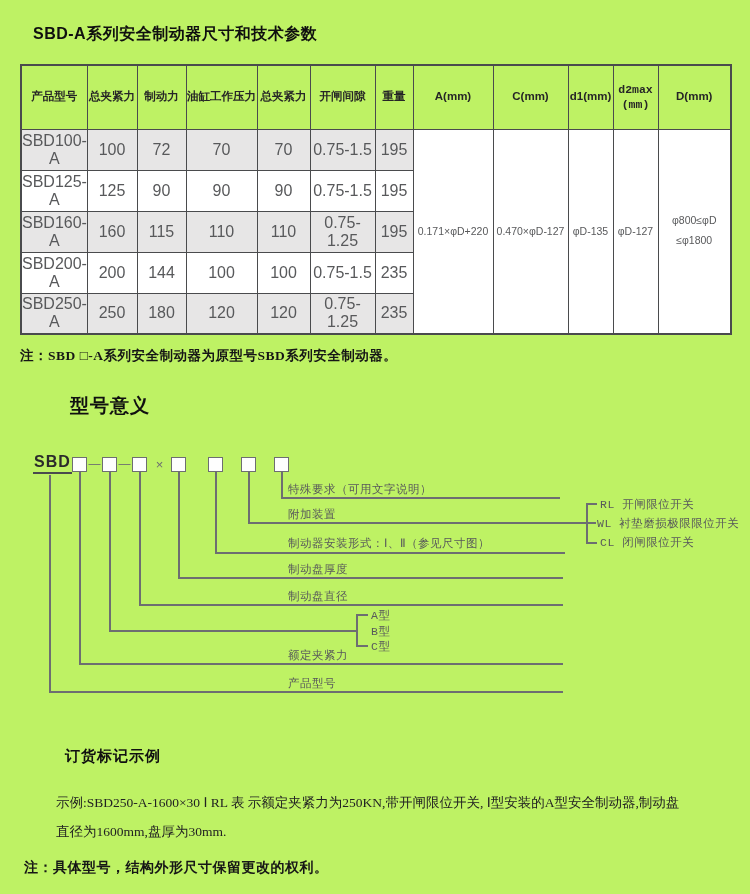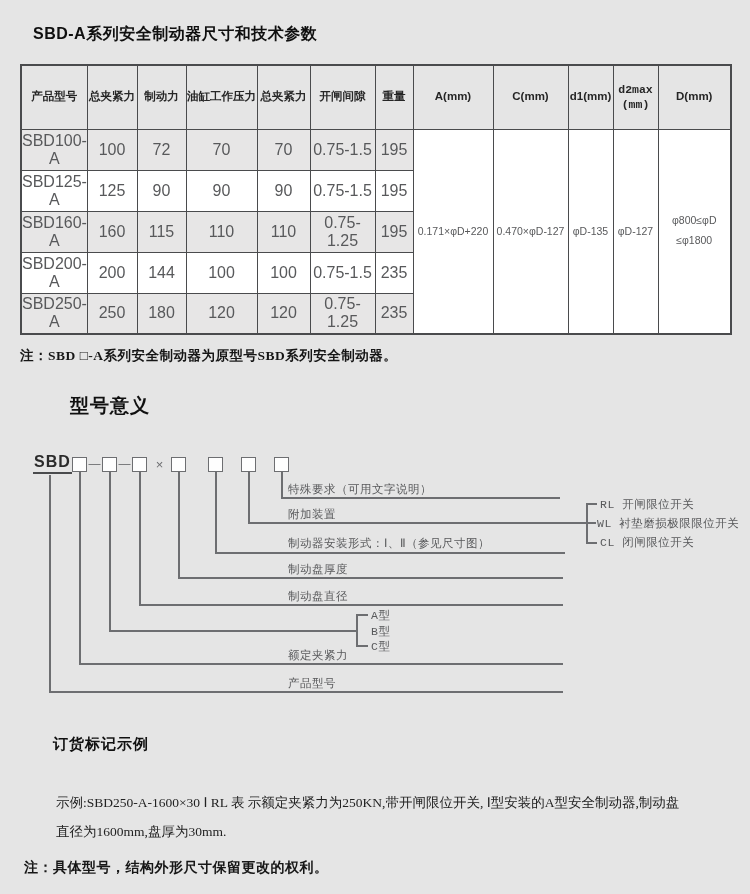--- a/index.html
+++ b/index.html
@@ -1,26 +1,26 @@
 <!DOCTYPE html>
 <html><head>
 <meta charset="utf-8">
 <style>
   html,body{margin:0;padding:0;background:#fff;}
-  .page{position:relative;width:750px;height:894px;background:#e5e5e5;overflow:hidden;
+  .page{position:relative;width:750px;height:894px;background:#bef264;overflow:hidden;
         font-family:"Liberation Sans",sans-serif;}
 
   
   .title{position:absolute;left:33px;top:24px;margin:0;font-size:16px;font-weight:bold;
          color:#0f0f0f;letter-spacing:.5px;}
   .note1{position:absolute;left:20px;top:347px;margin:0;font-size:13.5px;font-weight:bold;
          color:#161616;font-family:"Liberation Serif",serif;letter-spacing:.5px;}
   .mm-heading{position:absolute;left:70px;top:393px;margin:0;font-size:19px;font-weight:bold;
          color:#101010;letter-spacing:1px;}
-  .oe-heading{position:absolute;left:53px;top:735px;margin:0;font-size:15px;font-weight:bold;
+  .oe-heading{position:absolute;left:53px;top:735px;margin:12px;font-size:15px;font-weight:bold;
          color:#101010;letter-spacing:1px;}
   .example{position:absolute;left:40px;top:772px;margin:16px;width:690px;font-size:13.5px;
          color:#222;font-family:"Liberation Serif",serif;line-height:29px;}
   .note2{position:absolute;left:20px;top:855px;margin:4px;font-size:14px;font-weight:bold;
          color:#161616;font-family:"Liberation Serif",serif;letter-spacing:.5px;}
 
   
   .spec{position:absolute;left:20px;top:64px;width:710px;border-collapse:collapse;
         table-layout:fixed;border:2px solid #4a4b4d;}
   .spec th,.spec td{border:1px solid #4a4b4d;text-align:center;vertical-align:middle;padding:0;}

